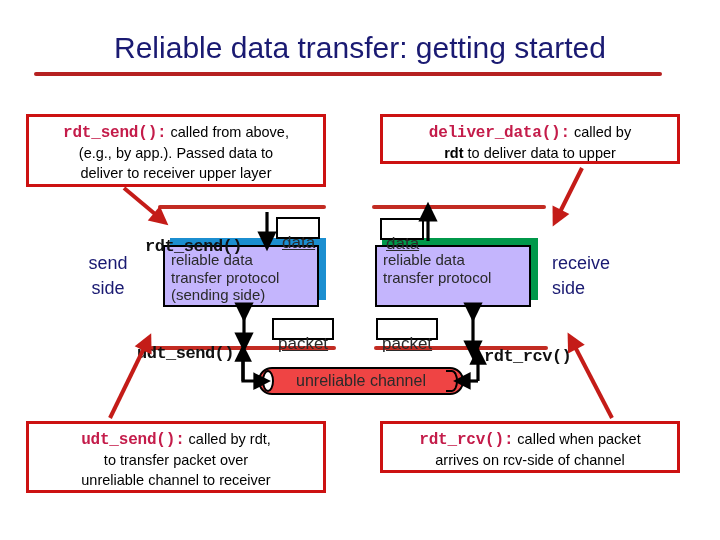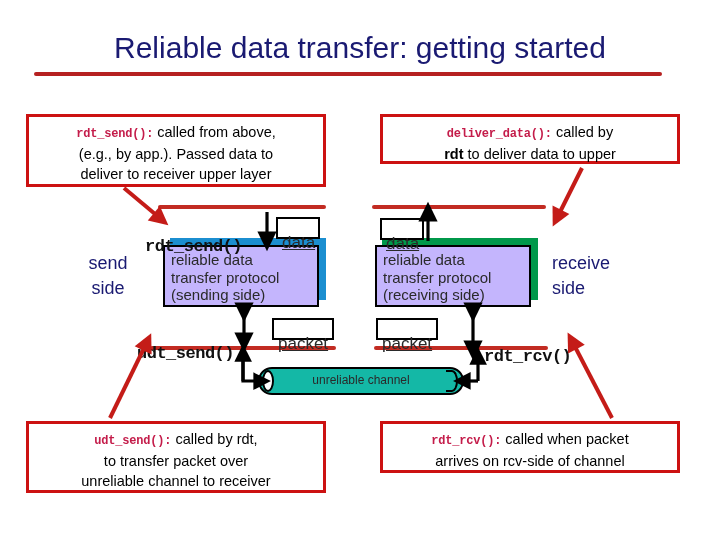--- a/index.html
+++ b/index.html
@@ -37,21 +37,21 @@
     font-size:14.5px;
     line-height:20px;
     padding:5px 4px 4px 4px;
     font-family:"Liberation Sans", sans-serif;
   }
   .callout .mono{
     font-family:"Liberation Mono", monospace;
     color:#c2185b;
     color:#cc2255;
     font-weight:bold;
-    font-size:12px;
+    font-size:16px;
     letter-spacing:-0.2px;
   }
   .callout .mono.red{ color:#c41c4a; }
   .bold{font-weight:bold;}
 
   #callout-rdt-send{ left:26px;  top:114px; width:300px; height:73px; }
   #callout-deliver-data{ left:380px; top:114px; width:300px; height:50px; }
   #callout-udt-send{ left:26px;  top:421px; width:300px; height:72px; }
   #callout-rdt-rcv{ left:380px; top:421px; width:300px; height:52px; }
 
@@ -125,24 +125,24 @@
   #tag-data-right{ left:380px; top:218px; width:44px; height:19px;}
   #tag-packet-left{ left:272px; top:318px; width:62px; height:21px;}
   #tag-packet-right{ left:376px; top:318px; width:62px; height:21px;}
 
   
   #channel{
     position:absolute;
     left:258px; top:367px; width:206px; height:28px;
     border:2.5px solid #000000;
     border-radius:14px/14px;
-    background:#14b8a6;
-    box-sizing:border-box;
-    text-align:center;
-    font-size:12px;
+    background:#ef4444;
+    box-sizing:border-box;
+    text-align:center;
+    font-size:16px;
     line-height:23px;
     color:#2a2a2a;
     font-family:"Liberation Sans", sans-serif;
   }
   #channel-cap-left{
     position:absolute; left:262px; top:370px; width:12px; height:22px;
     border:2.5px solid #000000; border-radius:50%; box-sizing:border-box;
     background:#ffffff;
   }
   #channel-cap-right{
@@ -203,21 +203,20 @@
 
   <div class="proto-box" id="box-sending">
     <div>reliable data</div>
     <div>transfer protocol</div>
     <div>(sending side)</div>
   </div>
 
   <div class="proto-box" id="box-receiving">
     <div>reliable data</div>
     <div>transfer protocol</div>
-    <div>(receiving side)</div>
   </div>
 
   <div class="dmono" id="dlabel-rdt-send">rdt_send()</div>
   <div class="dmono" id="dlabel-udt-send">udt_send()</div>
   <div class="dmono" id="dlabel-rdt-rcv">rdt_rcv()</div>
 
   <div class="tag" id="tag-data-left">data</div>
   <div class="tag" id="tag-data-right">data</div>
   <div class="tag" id="tag-packet-left">packet</div>
   <div class="tag" id="tag-packet-right">packet</div>

